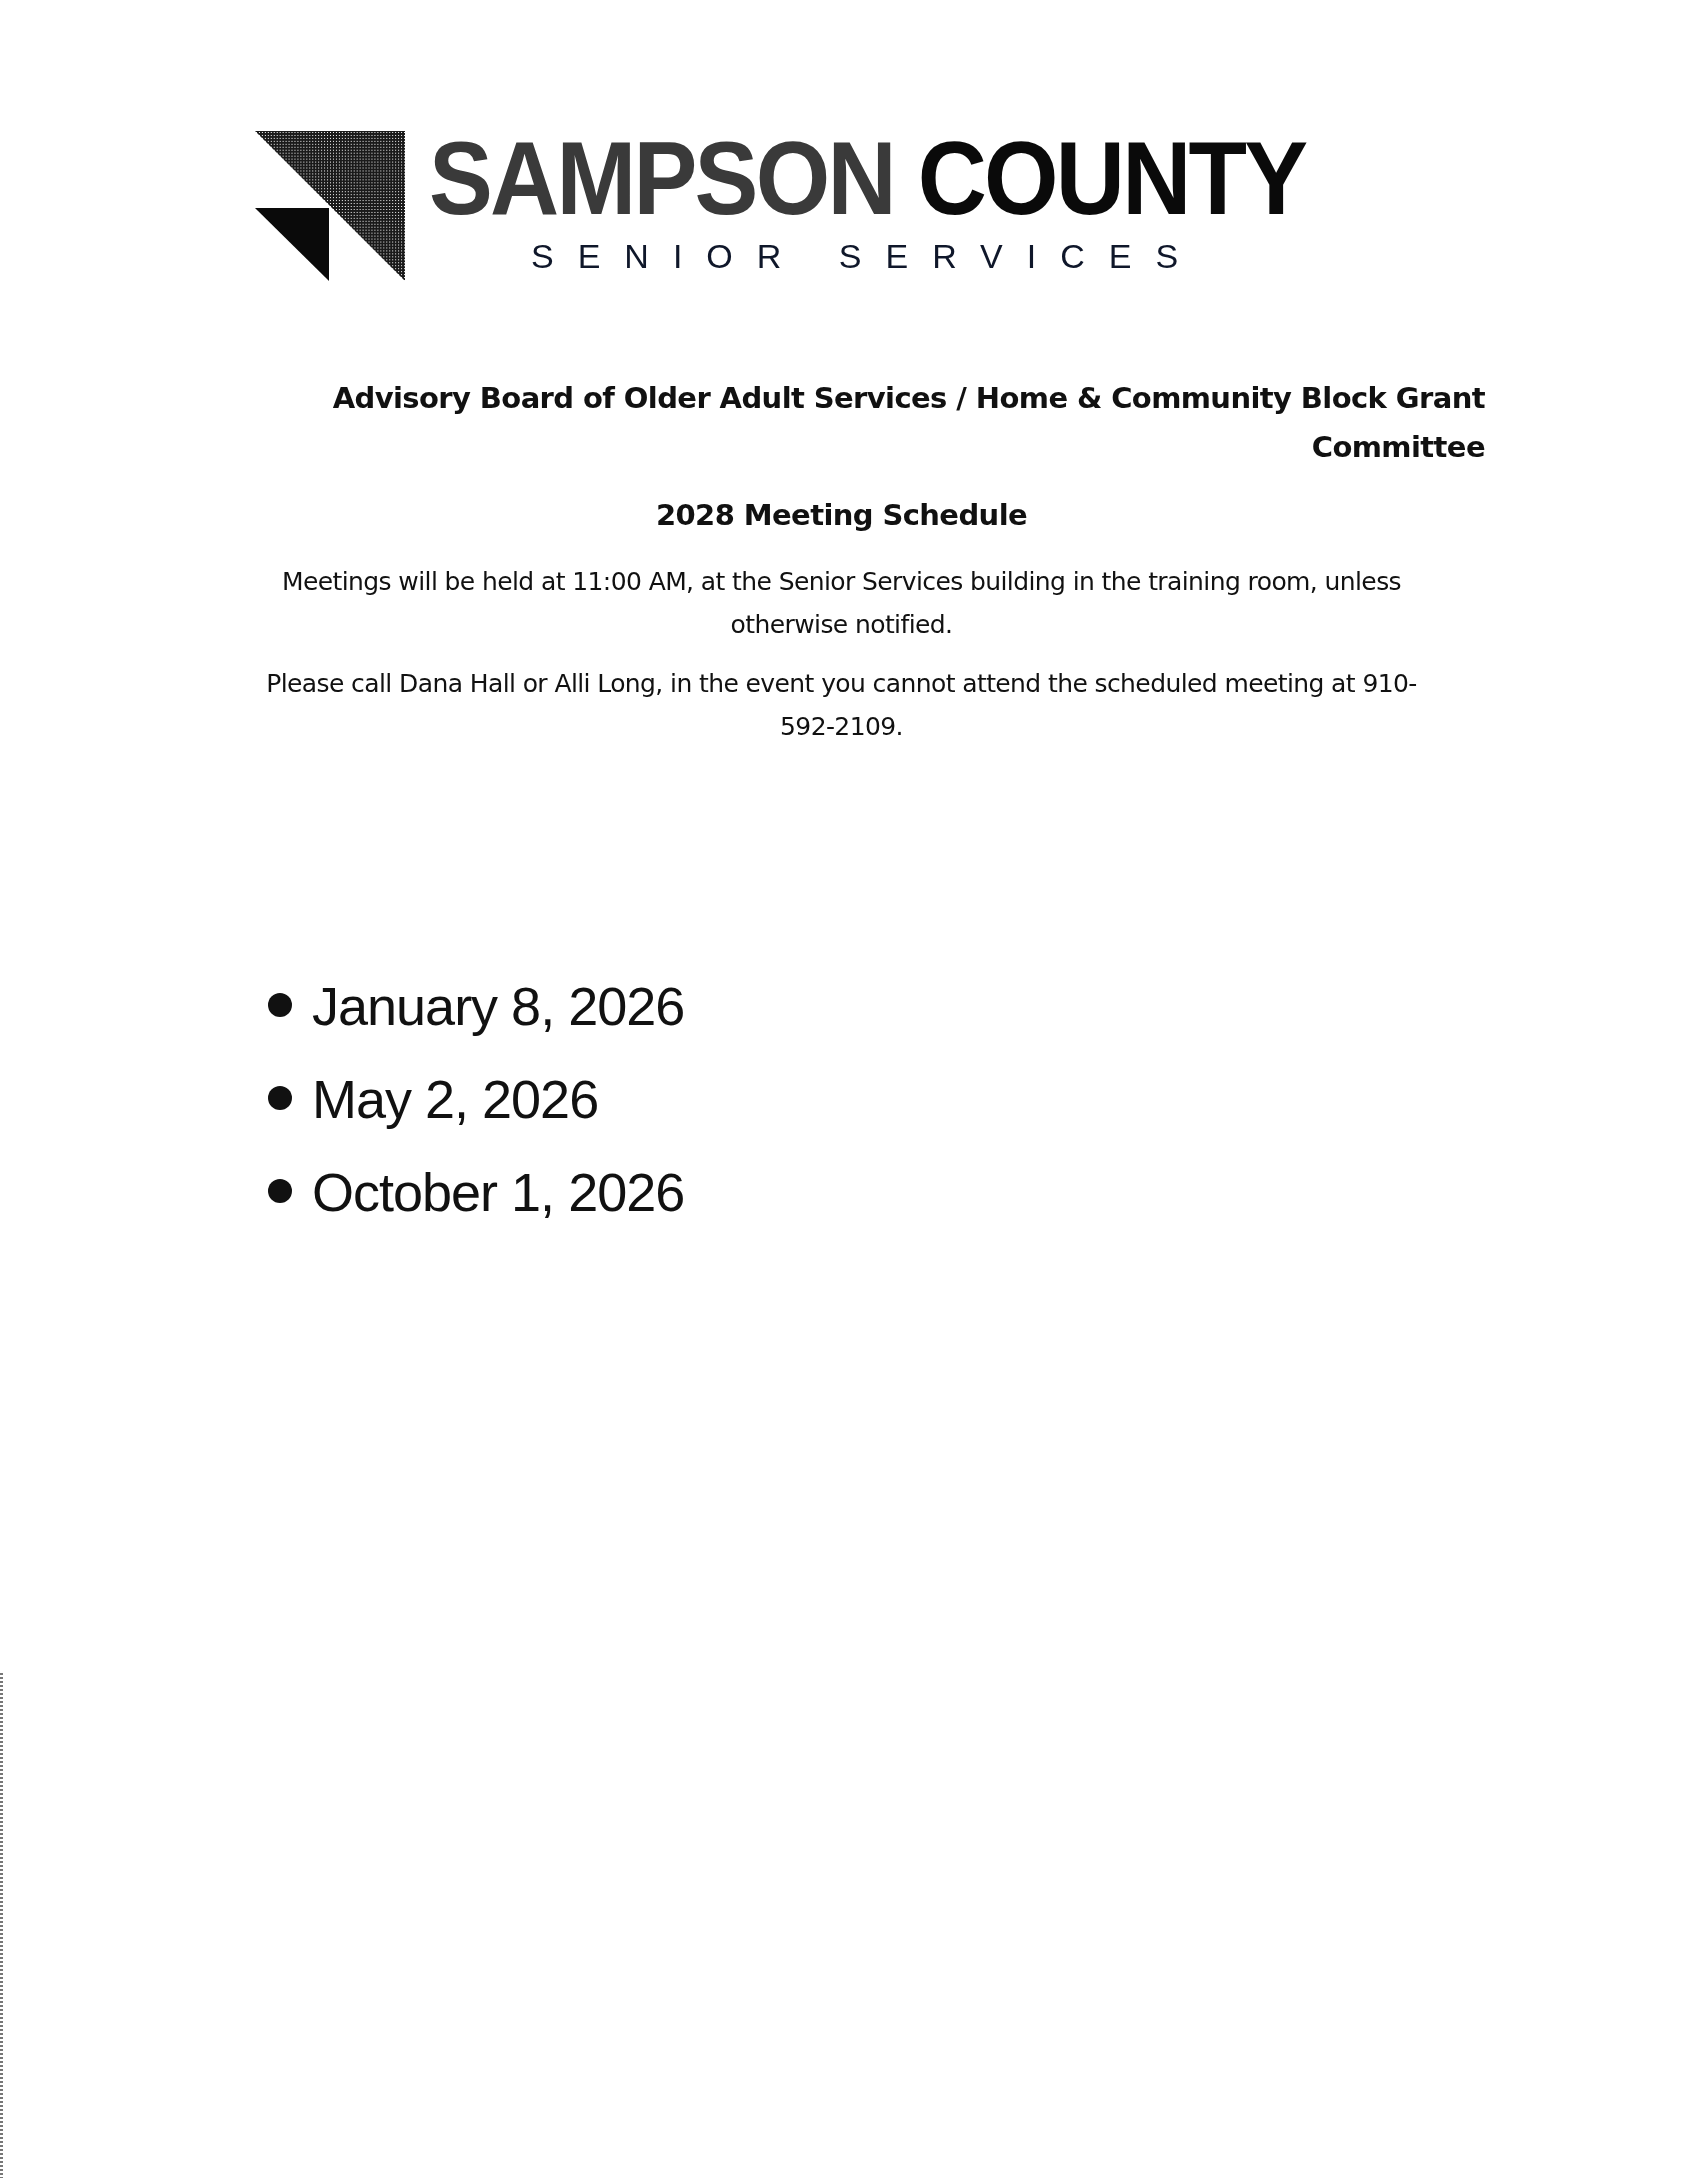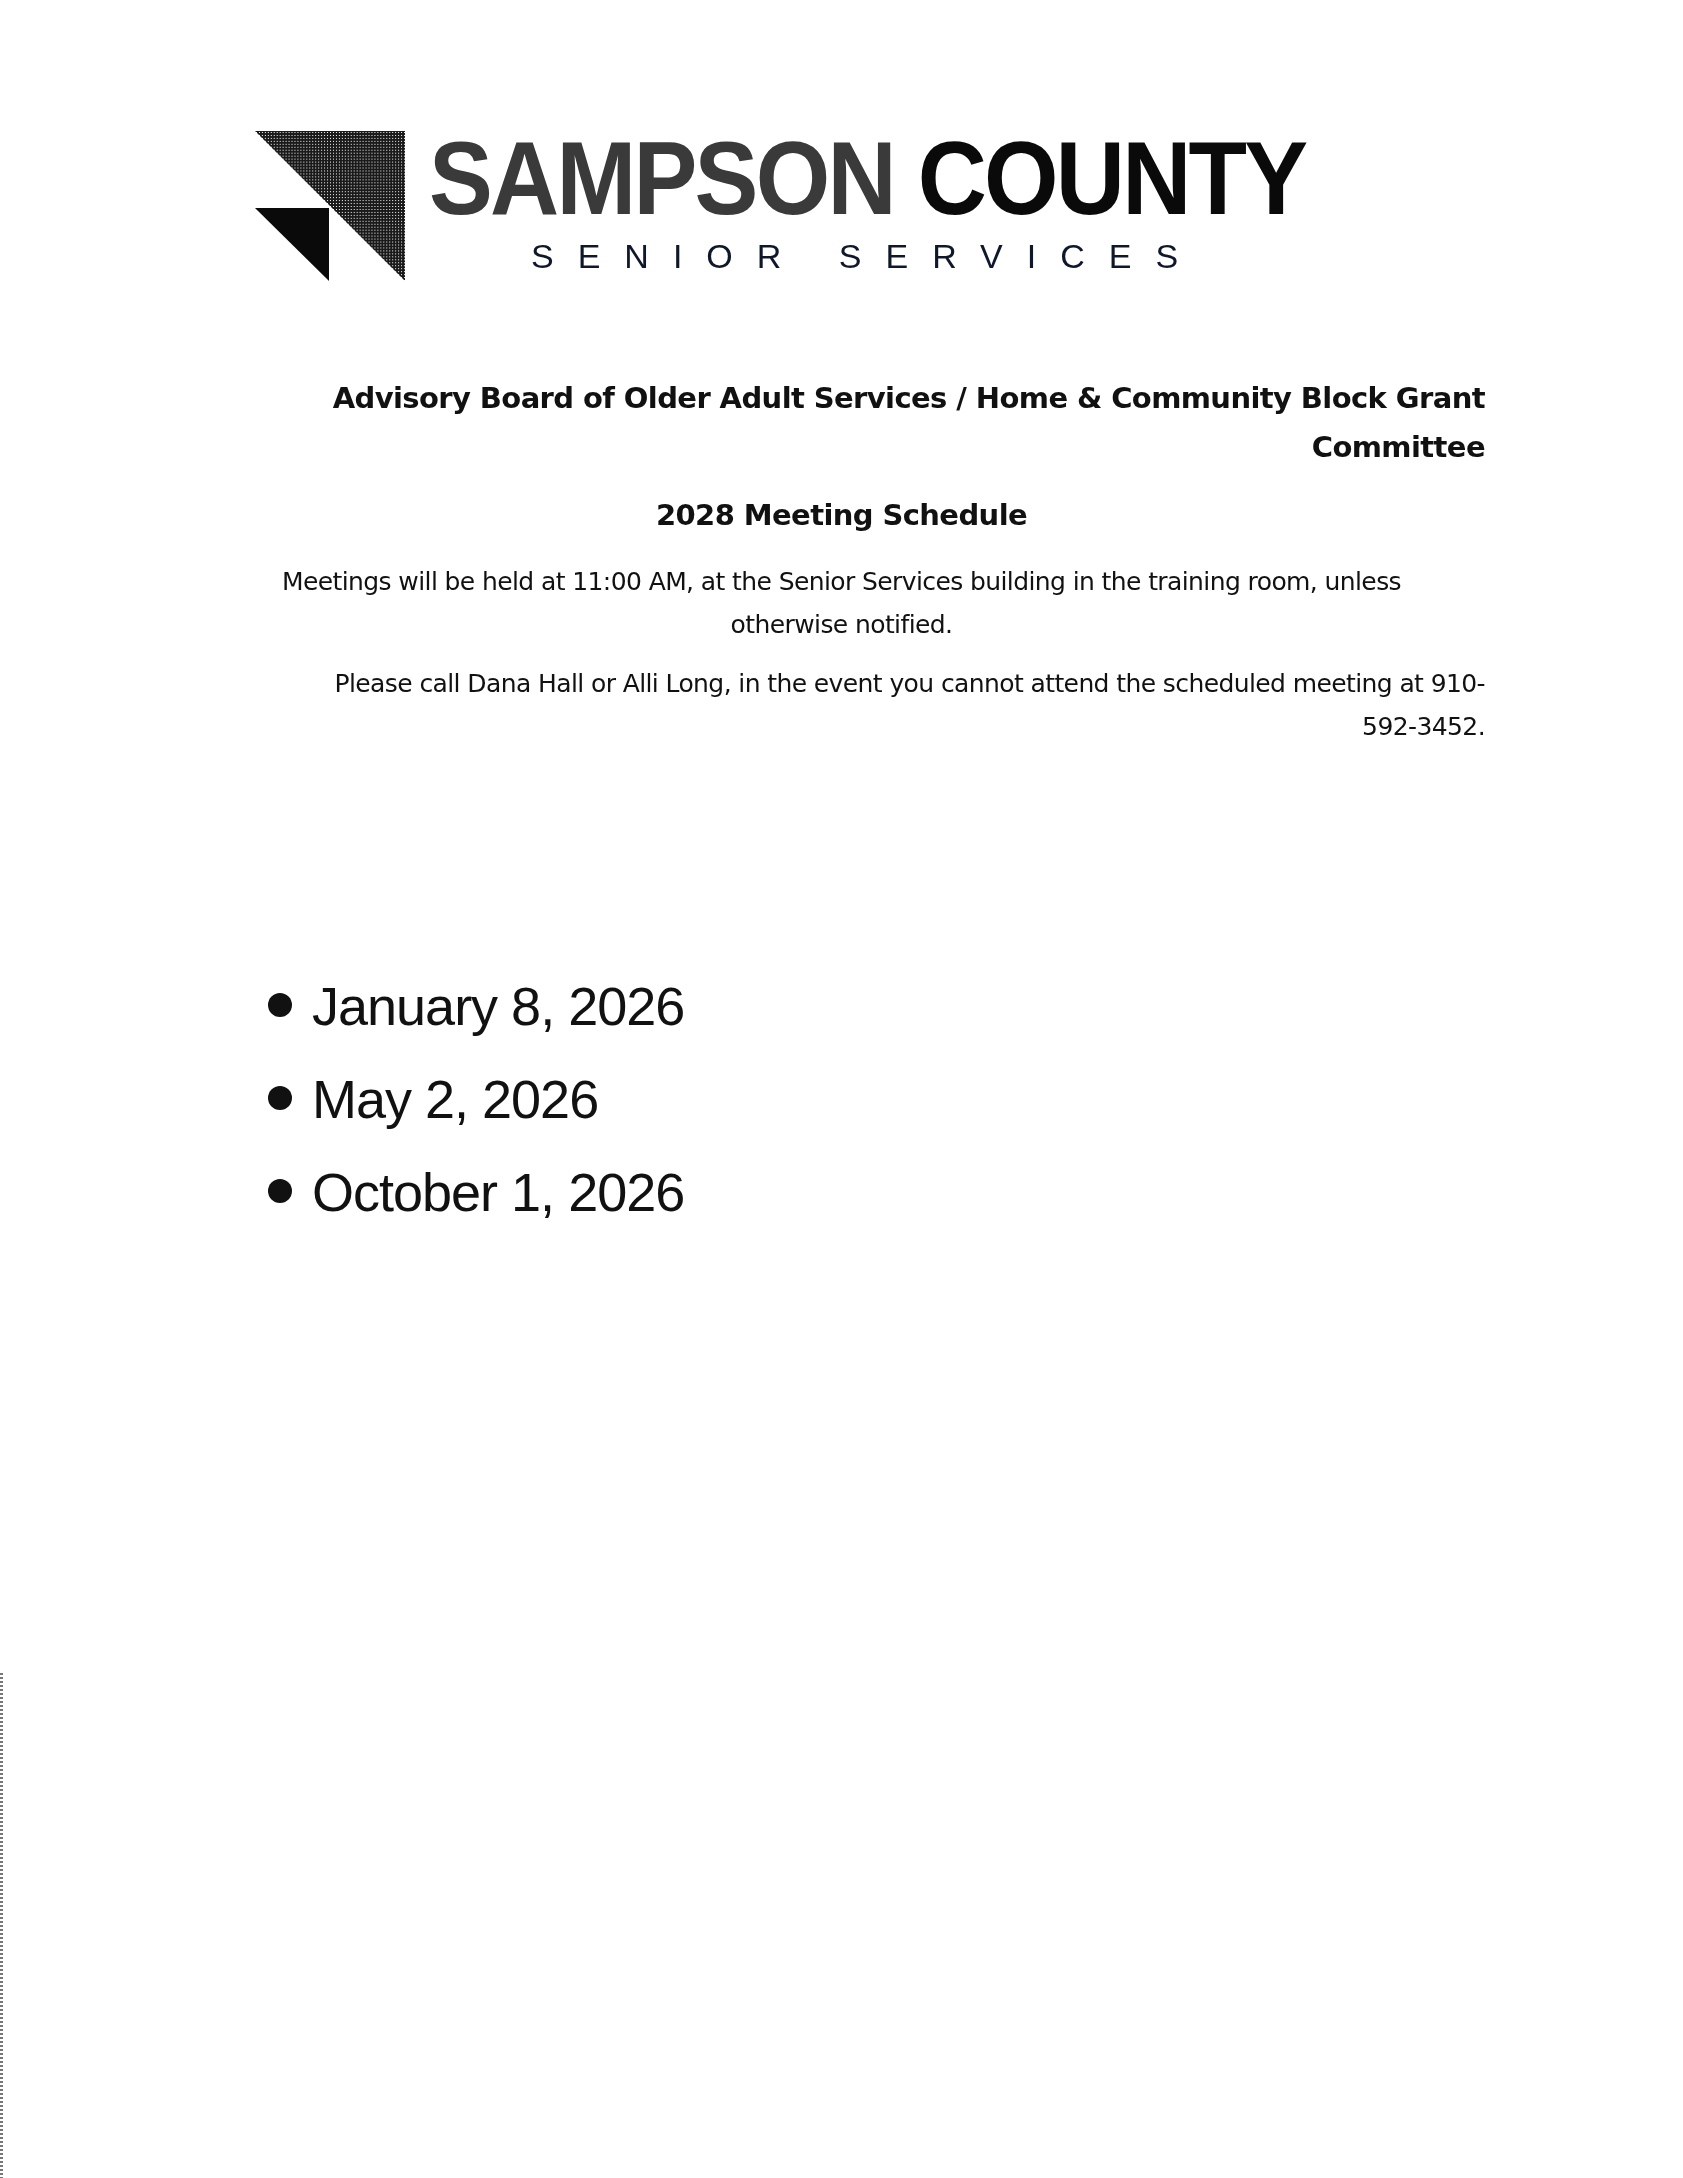--- a/index.html
+++ b/index.html
@@ -98,21 +98,21 @@
       line-height: 49px;
       letter-spacing: -0.6px;
     }
     .body-para {
       font-family: "DejaVu Sans", "Liberation Sans", sans-serif;
       font-size: 25px;
       line-height: 43px;
       letter-spacing: -0.6px;
     }
     .para-1 { top: 560px; }
-    .para-2 { top: 662px; text-align: right; }
+    .para-2 { top: 662px; }
     .body-para .line { display: block; }
 
     
     .date-list {
       position: absolute;
       left: 267px;
       top: 960px;
       margin: 0;
       padding: 0;
       list-style: none;
@@ -167,21 +167,21 @@
 
 <div class="center-block subheading">2028 Meeting Schedule</div>
 
 <div class="center-block body-para para-1">
   <span class="line">Meetings will be held at 11:00 AM, at the Senior Services building in the training room, unless</span>
   <span class="line">otherwise notified.</span>
 </div>
 
 <div class="center-block body-para para-2">
   <span class="line">Please call Dana Hall or Alli Long, in the event you cannot attend the scheduled meeting at 910-</span>
-  <span class="line">592-3452.</span>
+  <span class="line">592-2109.</span>
 </div>
 
 <ul class="date-list">
   <li class="date-item">
     <span class="bullet"></span>
     <span>January 8, 2026</span>
   </li>
   <li class="date-item">
     <span class="bullet"></span>
     <span>May 2, 2026</span>

